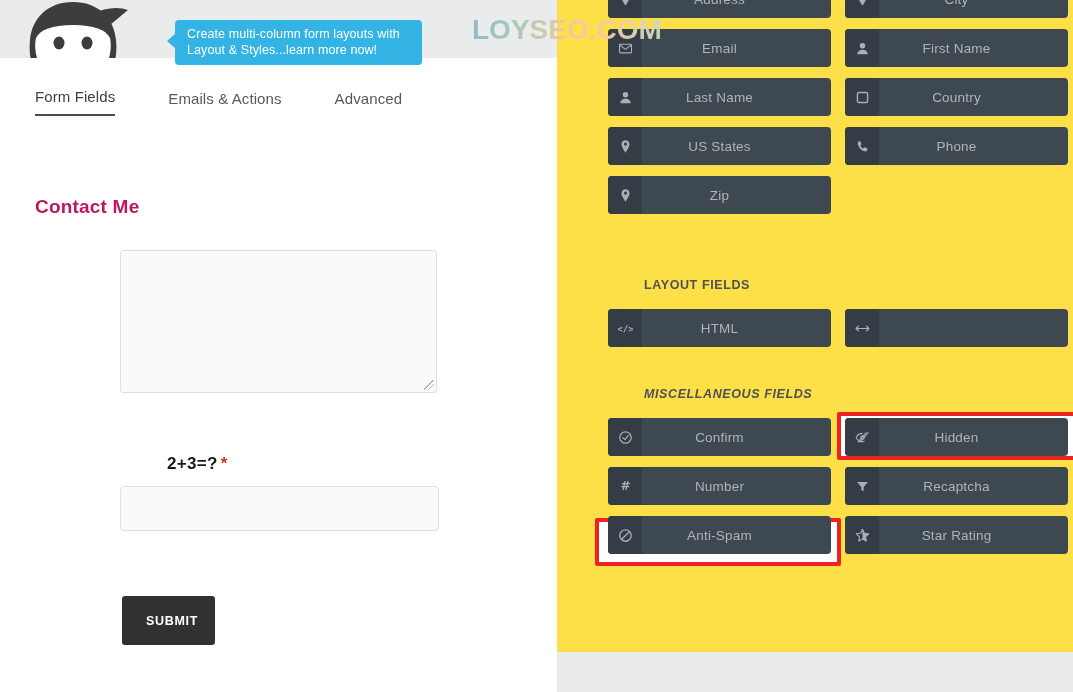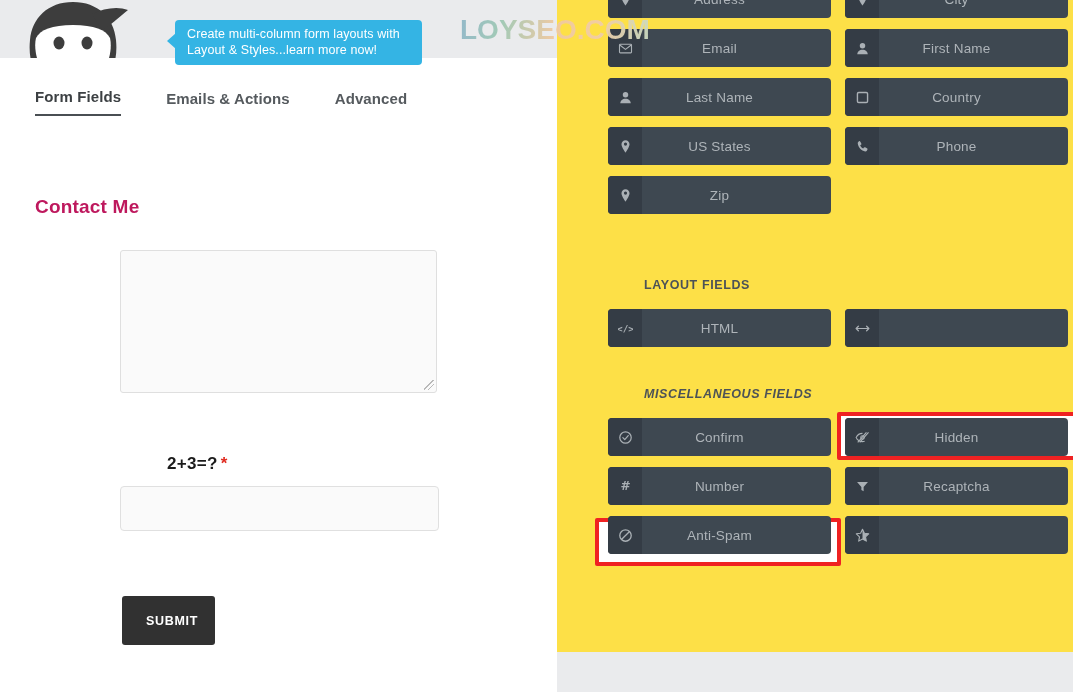--- a/index.html
+++ b/index.html
@@ -48,21 +48,21 @@
     position:absolute;
     left:-8px; top:13px;
     border-top:8px solid transparent;
     border-bottom:8px solid transparent;
     border-right:9px solid #34b4e4;
   }
 
   
   .watermark {
     position: absolute;
-    left: 460px; top: 14px;
+    left: 472px; top: 14px;
     font-size: 28px;
     font-weight: bold;
     letter-spacing: 0px;
     font-family: "Liberation Sans", sans-serif;
     z-index: 11;
     background: linear-gradient(100deg,#8fb6c8 0%, #9fc9b4 22%, #f0c9a0 50%, #f2cda6 72%, #c9dbc2 100%);
     -webkit-background-clip: text;
     background-clip: text;
     color: transparent;
     opacity: .95;
@@ -76,22 +76,21 @@
     width: 557px; height: 634px;
     background: #ffffff;
   }
 
   
   .tabs {
     position: absolute;
     left: 35px; top: 30px;
     display: flex;
     align-items: flex-end;
-    gap: 0px;
-    font-weight: bold;
+    gap: 8px;
   }
   .tab {
     font-size: 15px;
     color: #555a5e;
     padding: 0 0 9px 0;
     margin-right: 45px;
     cursor: pointer;
     white-space: nowrap;
     letter-spacing: .1px;
   }
@@ -426,20 +425,21 @@
           </div>
           <div class="lbl">Anti-Spam</div>
         </div>
         <div class="fbtn">
           <div class="ic">
             <svg width="15" height="15" viewBox="0 0 16 16">
               <path d="M8 1.4 10 5.6l4.6.6-3.4 3.2.85 4.6L8 11.8 3.95 14l.85-4.6L1.4 6.2l4.6-.6z" fill="none" stroke="#aab0b5" stroke-width="1.2" stroke-linejoin="round"></path>
               <path d="M8 1.4 10 5.6l4.6.6-3.4 3.2.85 4.6L8 11.8z" fill="#aab0b5"></path>
             </svg>
           </div>
+          <div class="lbl">Star Rating</div>
         </div>
       </div>
 
     <div class="hl red-hidden"></div>
     <div class="hl red-antispam"></div>
   </div>
 
 </div>
 
 </body></html>

